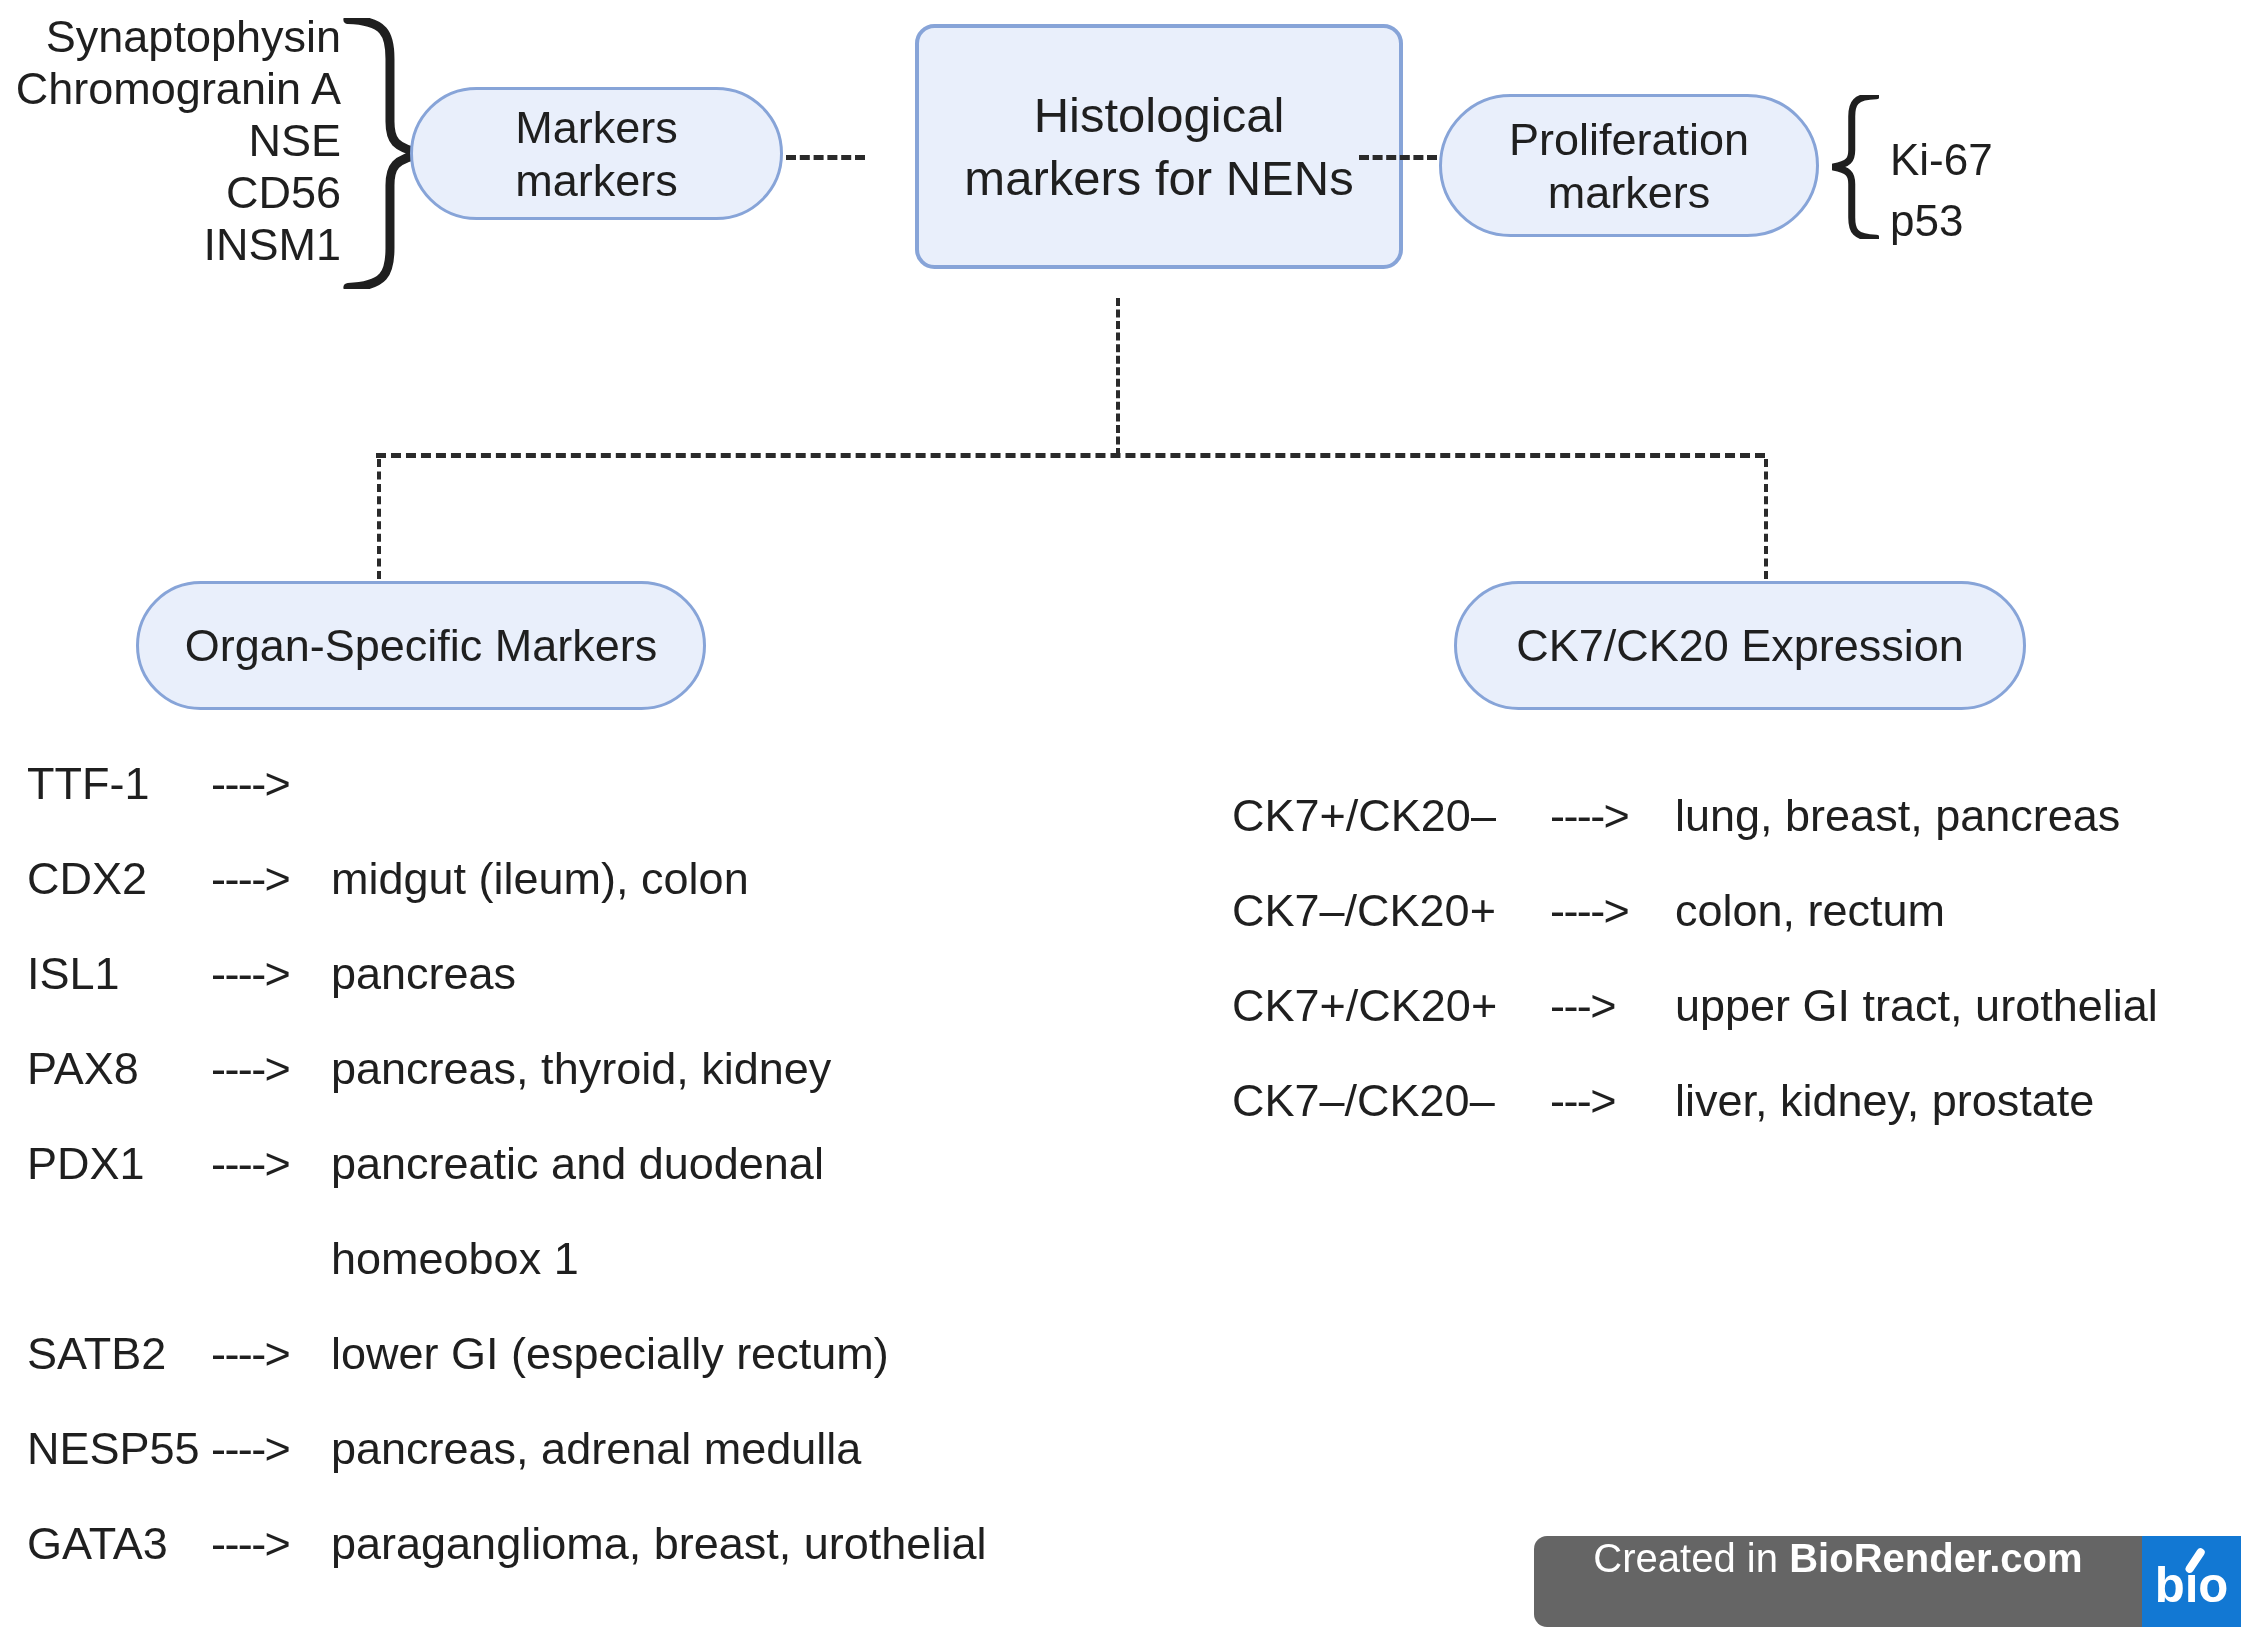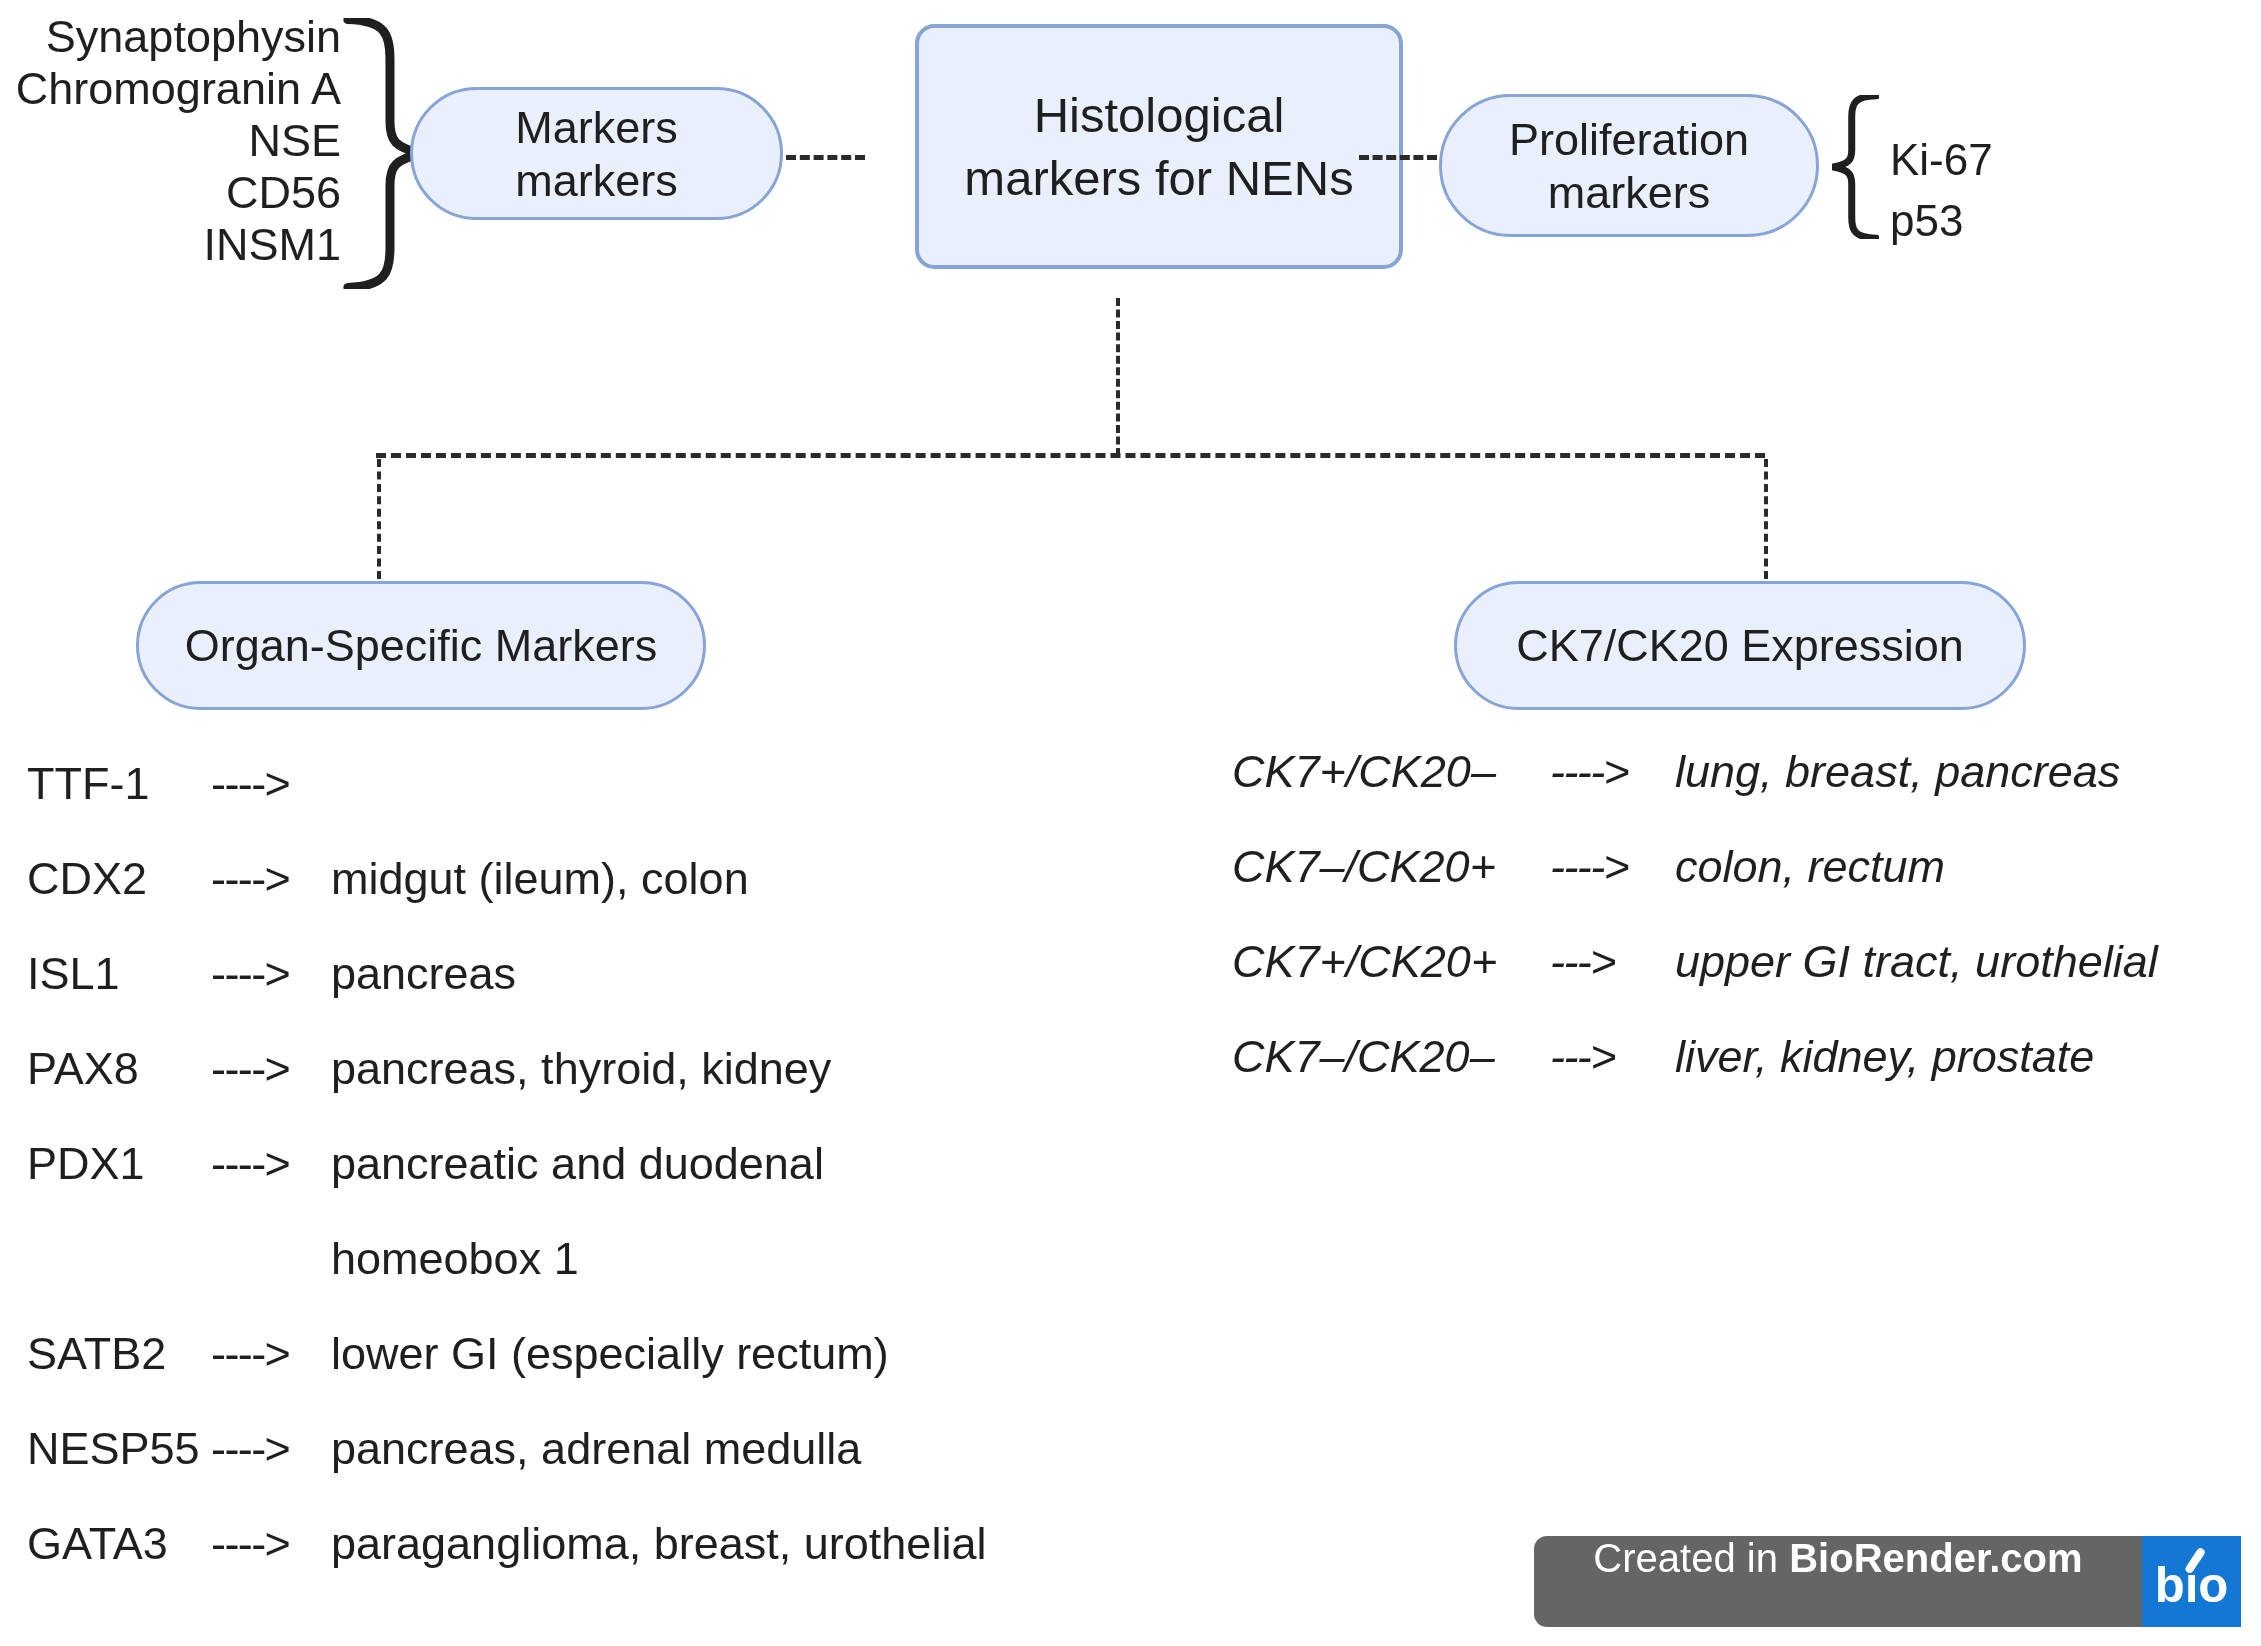--- a/index.html
+++ b/index.html
@@ -40,21 +40,21 @@
   .brace-general{left:343px;top:18px;width:81px;height:271px;}
   .brace-general path{stroke-width:9px;}
   .brace-proliferation{left:1832px;top:95px;width:47px;height:144px;}
   .brace-proliferation path{stroke-width:7px;}
   
   .gm-list{position:absolute;left:8px;top:11.3px;width:333px;text-align:right;font-size:45px;line-height:52px;}
   .pm-list{position:absolute;left:1890px;top:129px;font-size:44px;line-height:61px;text-align:left;}
   
   .rows{position:absolute;font-size:45px;}
   .rows-left{left:27px;top:736px;}
-  .rows-right{left:1232px;top:724px;font-style:italic;}
+  .rows-right{left:1232px;top:768px;}
   .m-row{display:grid;align-items:center;height:95px;}
   .rows-left .m-row{grid-template-columns:184px 120px auto;}
   .rows-right .m-row{grid-template-columns:318px 125px auto;}
   .m-arrow{letter-spacing:-1.6px;white-space:nowrap;}
   .m-text{white-space:nowrap;}
   
   .badge{position:absolute;left:1534px;top:1536px;height:91px;display:flex;}
   .badge-gray{
     width:608px;height:91px;background:var(--badge-gray,#656565);
     border-radius:13px 0 0 13px;display:flex;align-items:flex-start;justify-content:center;

